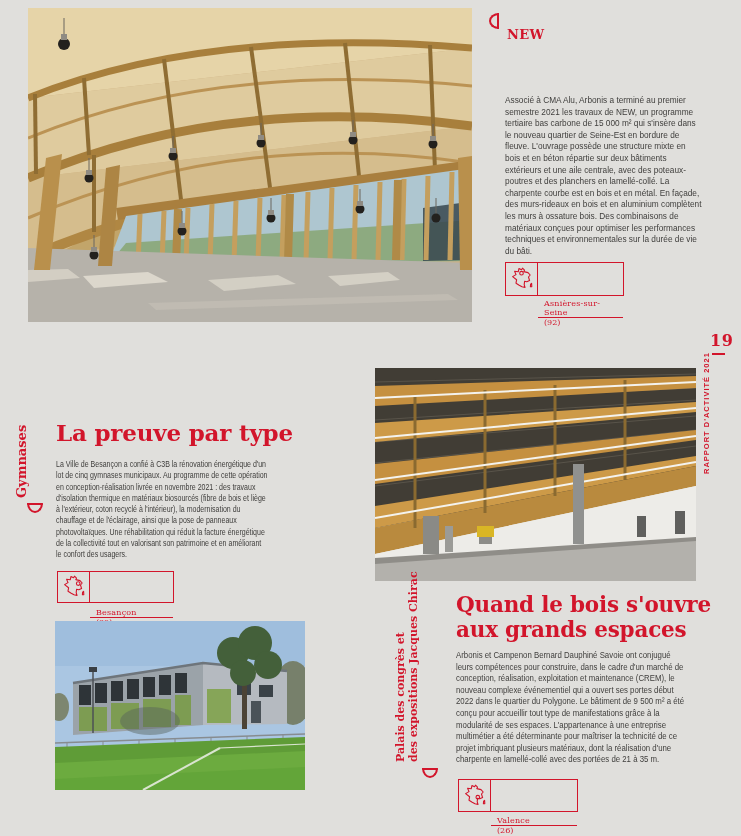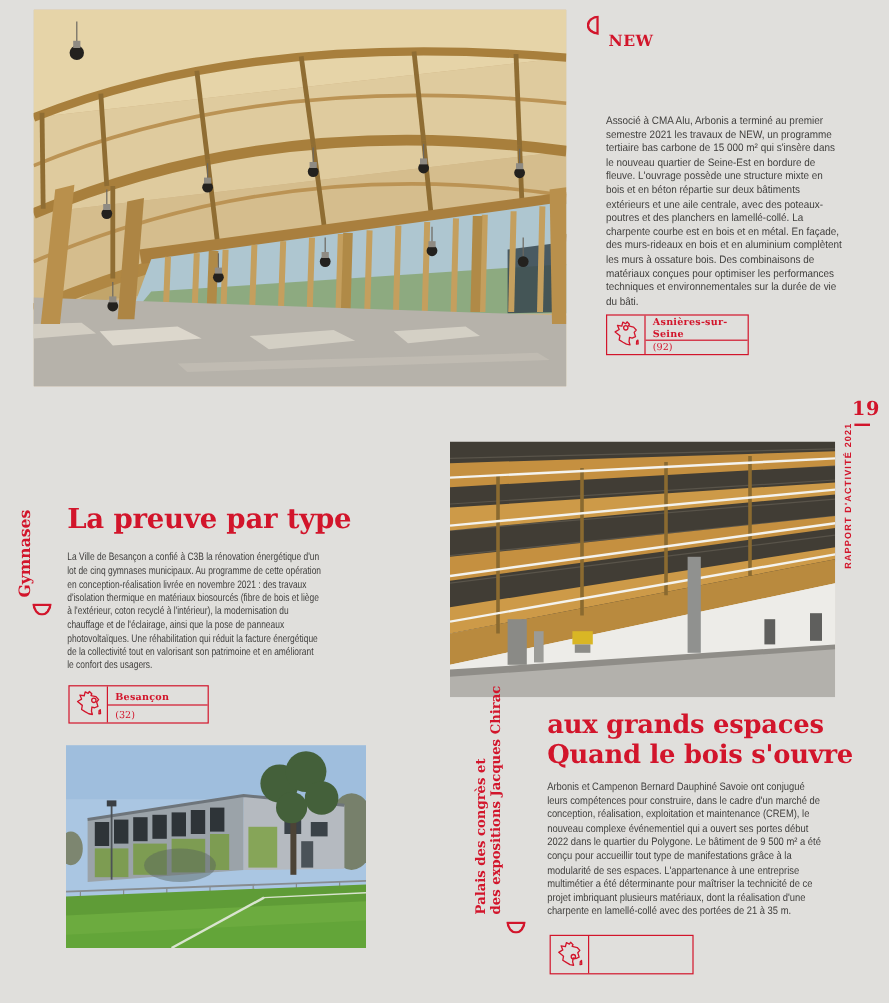--- a/index.html
+++ b/index.html
@@ -28,22 +28,22 @@
   
   .vert{position:absolute;transform:rotate(-90deg);transform-origin:0 100%;
         white-space:nowrap;color:var(--red);font-family:"DejaVu Serif",serif;font-weight:bold;}
   .vert span{display:block;}
   
   .locbox{position:absolute;display:flex;border:1px solid var(--red);background:var(--bg);box-sizing:border-box;}
   .locbox .map{width:31px;display:flex;align-items:center;justify-content:center;
                border-right:1px solid var(--red);}
   .locbox .rows{flex:1;display:flex;flex-direction:column;}
   .locbox .city{flex:1.1;border-bottom:1px solid var(--red);color:var(--red);
-                font-family:"DejaVu Serif",serif;font-weight:bold;font-size:8px;
-                display:flex;align-items:center;padding-left:6px;letter-spacing:.2px;}
+                font-family:"DejaVu Serif",serif;font-weight:normal;font-size:8px;
+                display:flex;align-items:center;padding-left:6px;letter-spacing:.2px;margin-top:36px;}
   .locbox .dept{flex:1;color:var(--red);font-family:"DejaVu Serif",serif;font-size:8px;
                 display:flex;align-items:center;padding-left:6px;}
   .fr-outline{fill:none;stroke:var(--red);stroke-width:1.1;stroke-linejoin:round;}
   .fr-marker{fill:none;stroke:var(--red);stroke-width:1.1;}
   
   .pagenum{position:absolute;color:var(--red);font-family:"DejaVu Serif",serif;
            font-weight:bold;font-size:16px;letter-spacing:.5px;}
   .pagedash{position:absolute;width:13px;height:2px;background:var(--red);}
   .footer-vert{position:absolute;transform:rotate(-90deg);transform-origin:0 100%;
                white-space:nowrap;color:var(--red);font-size:7.5px;font-weight:bold;
@@ -301,27 +301,31 @@
     <line x1="88" y1="169" x2="165" y2="127" stroke="#d9e4cf" stroke-width="2"></line>
     <line x1="165" y1="127" x2="250" y2="123" stroke="#d9e4cf" stroke-width="1.2"></line>
   </svg>
 
   <div class="vert" style="left:420px;top:736px;font-size:11px;line-height:13px;">
     <span>Palais des congrès et</span>
     <span>des expositions Jacques Chirac</span>
   </div>
   <span class="hc rot" style="left:425px;top:765px;"></span>
   <div class="title small" style="left:456px;top:592px;">
+    <span>Quand le bois s'ouvre</span>
     <span>aux grands espaces</span>
-    <span>Quand le bois s'ouvre</span>
   </div>
   <div class="body" style="left:456px;top:650px;width:265px;transform:scaleX(.87);">Arbonis et Campenon Bernard Dauphiné Savoie ont conjugué leurs compétences pour construire, dans le cadre d'un marché de conception, réalisation, exploitation et maintenance (CREM), le nouveau complexe événementiel qui a ouvert ses portes début 2022 dans le quartier du Polygone. Le bâtiment de 9 500 m² a été conçu pour accueillir tout type de manifestations grâce à la modularité de ses espaces. L'appartenance à une entreprise multimétier a été déterminante pour maîtriser la technicité de ce projet imbriquant plusieurs matériaux, dont la réalisation d'une charpente en lamellé-collé avec des portées de 21 à 35 m.</div>
   <div class="locbox" style="left:458px;top:779px;width:120px;height:33px;">
     <div class="map">
       <svg width="22" height="24" viewBox="0 0 22 24">
         <path class="fr-outline" d="M8,1.5 L10.5,2.8 L11.5,1.2 L13.5,3.2 L12.8,4.6 L17,5.6 L19.2,8 L17.5,10 L18.6,13.6 L15.8,14.8 L13.6,14.2 L13.2,17.6 L14,20.4 L11,19.8 L8.2,18.2 L5,16.2 L5.6,12.8 L1.6,9.6 L5,7.6 L3.6,4.2 L7.2,4.8 Z"></path>
         <path class="fr-outline" d="M19.6,17.2 L20.6,16.4 L20.8,19.6 L19.4,19.8 Z"></path>
         <circle class="fr-marker" r="1.8" cx="13.8" cy="13.2"></circle>
       </svg>
     </div>
+    <div class="rows">
+      <div class="city">Valence</div>
+      <div class="dept">(26)</div>
+    </div>
   </div>
 
 </div>
 
 </body></html>

